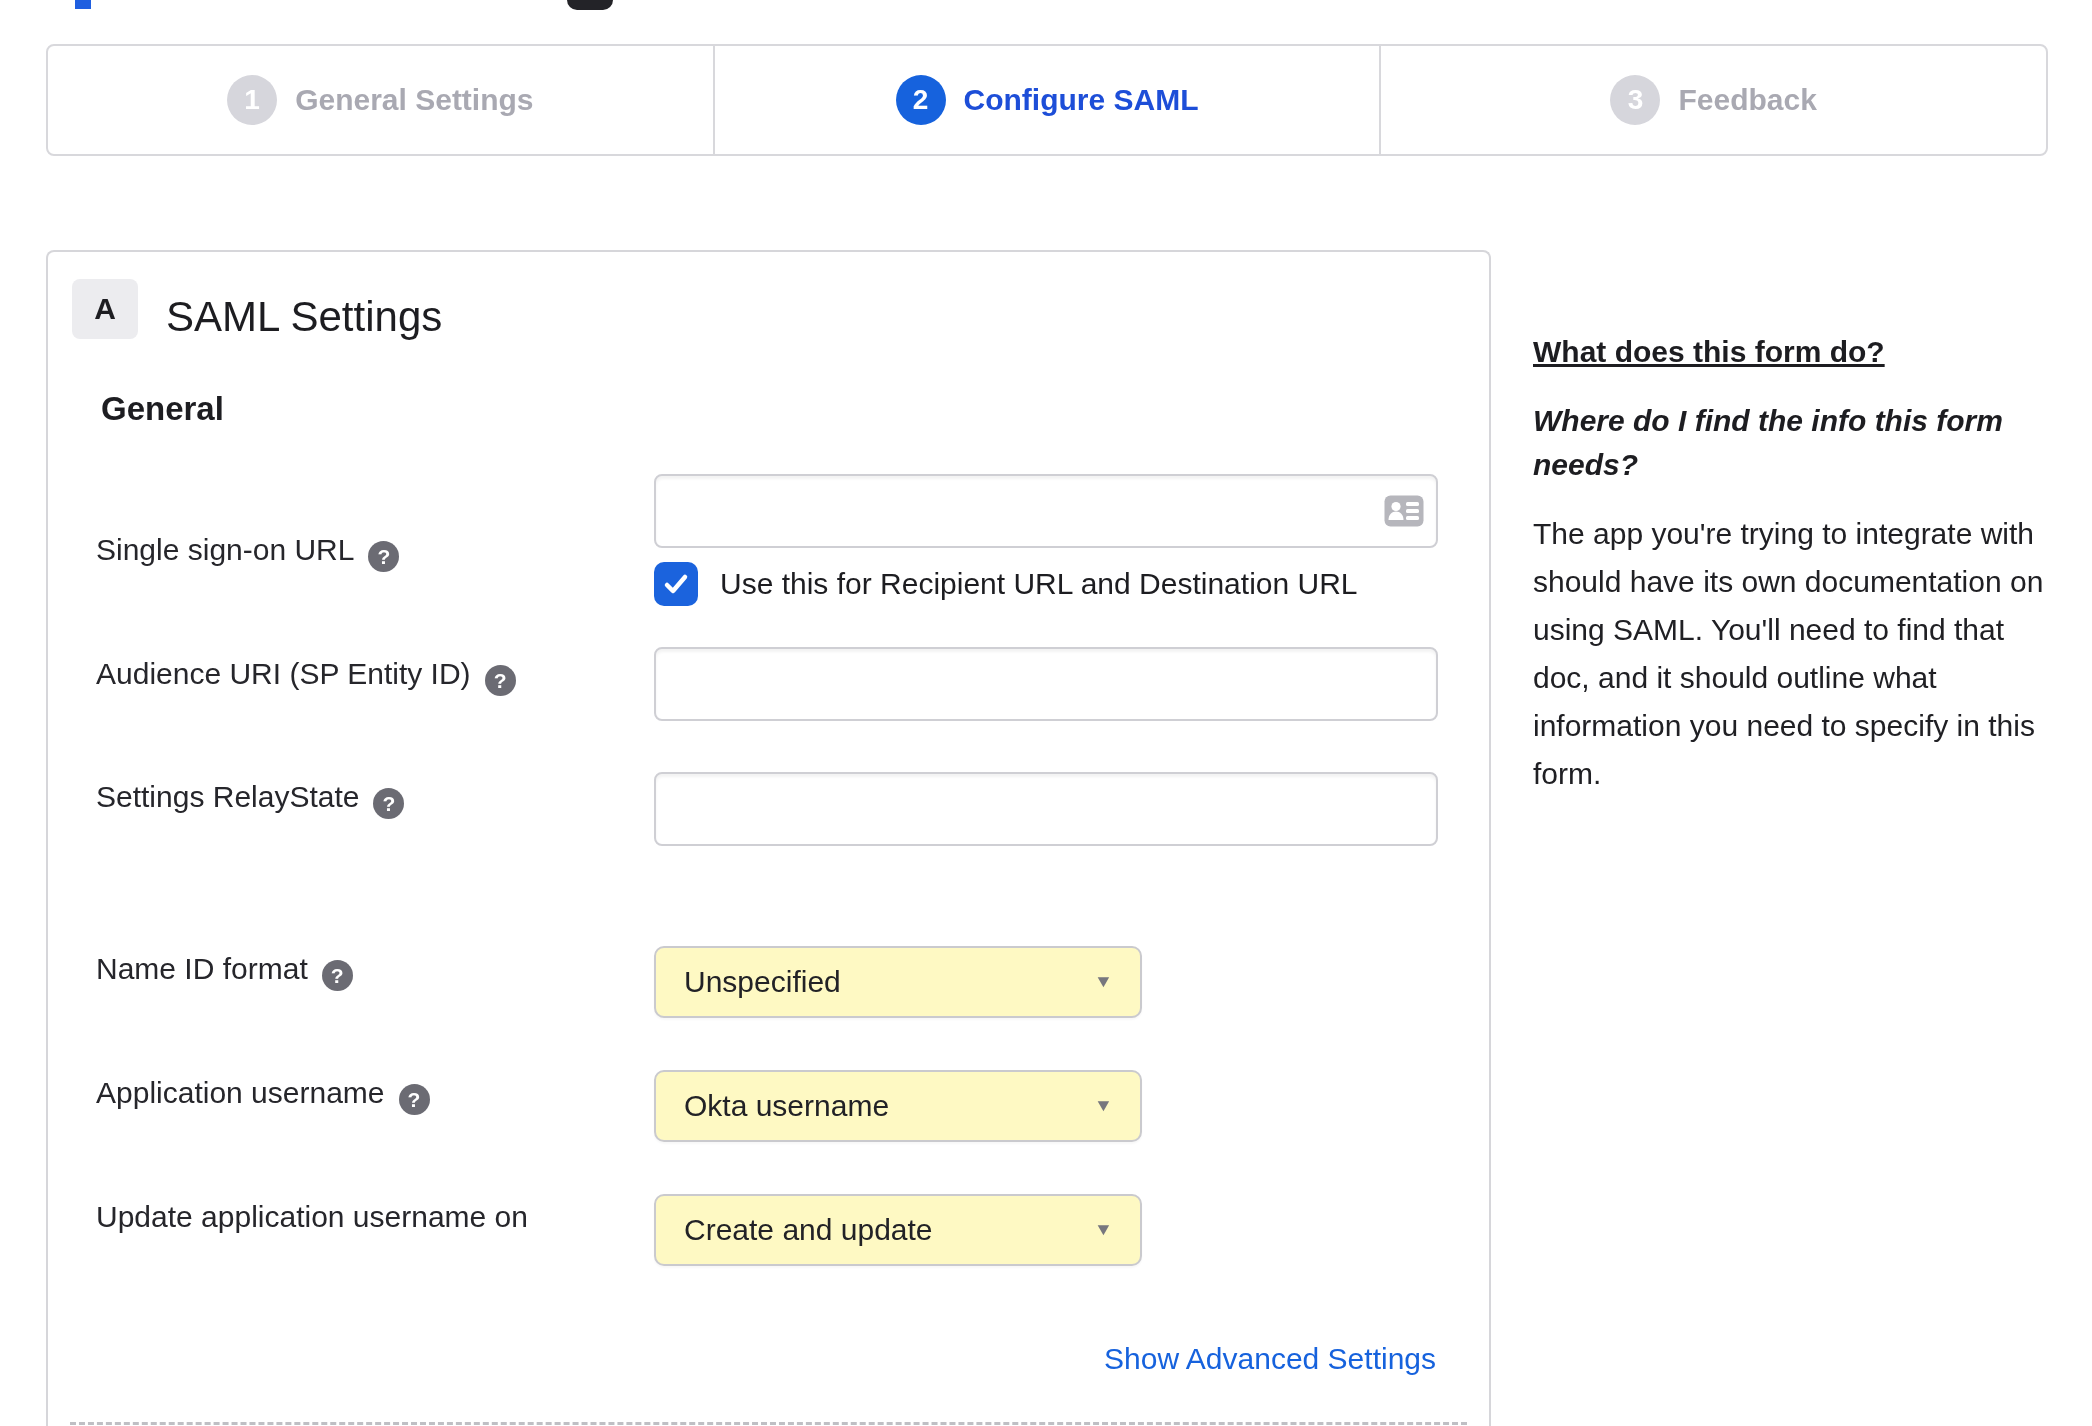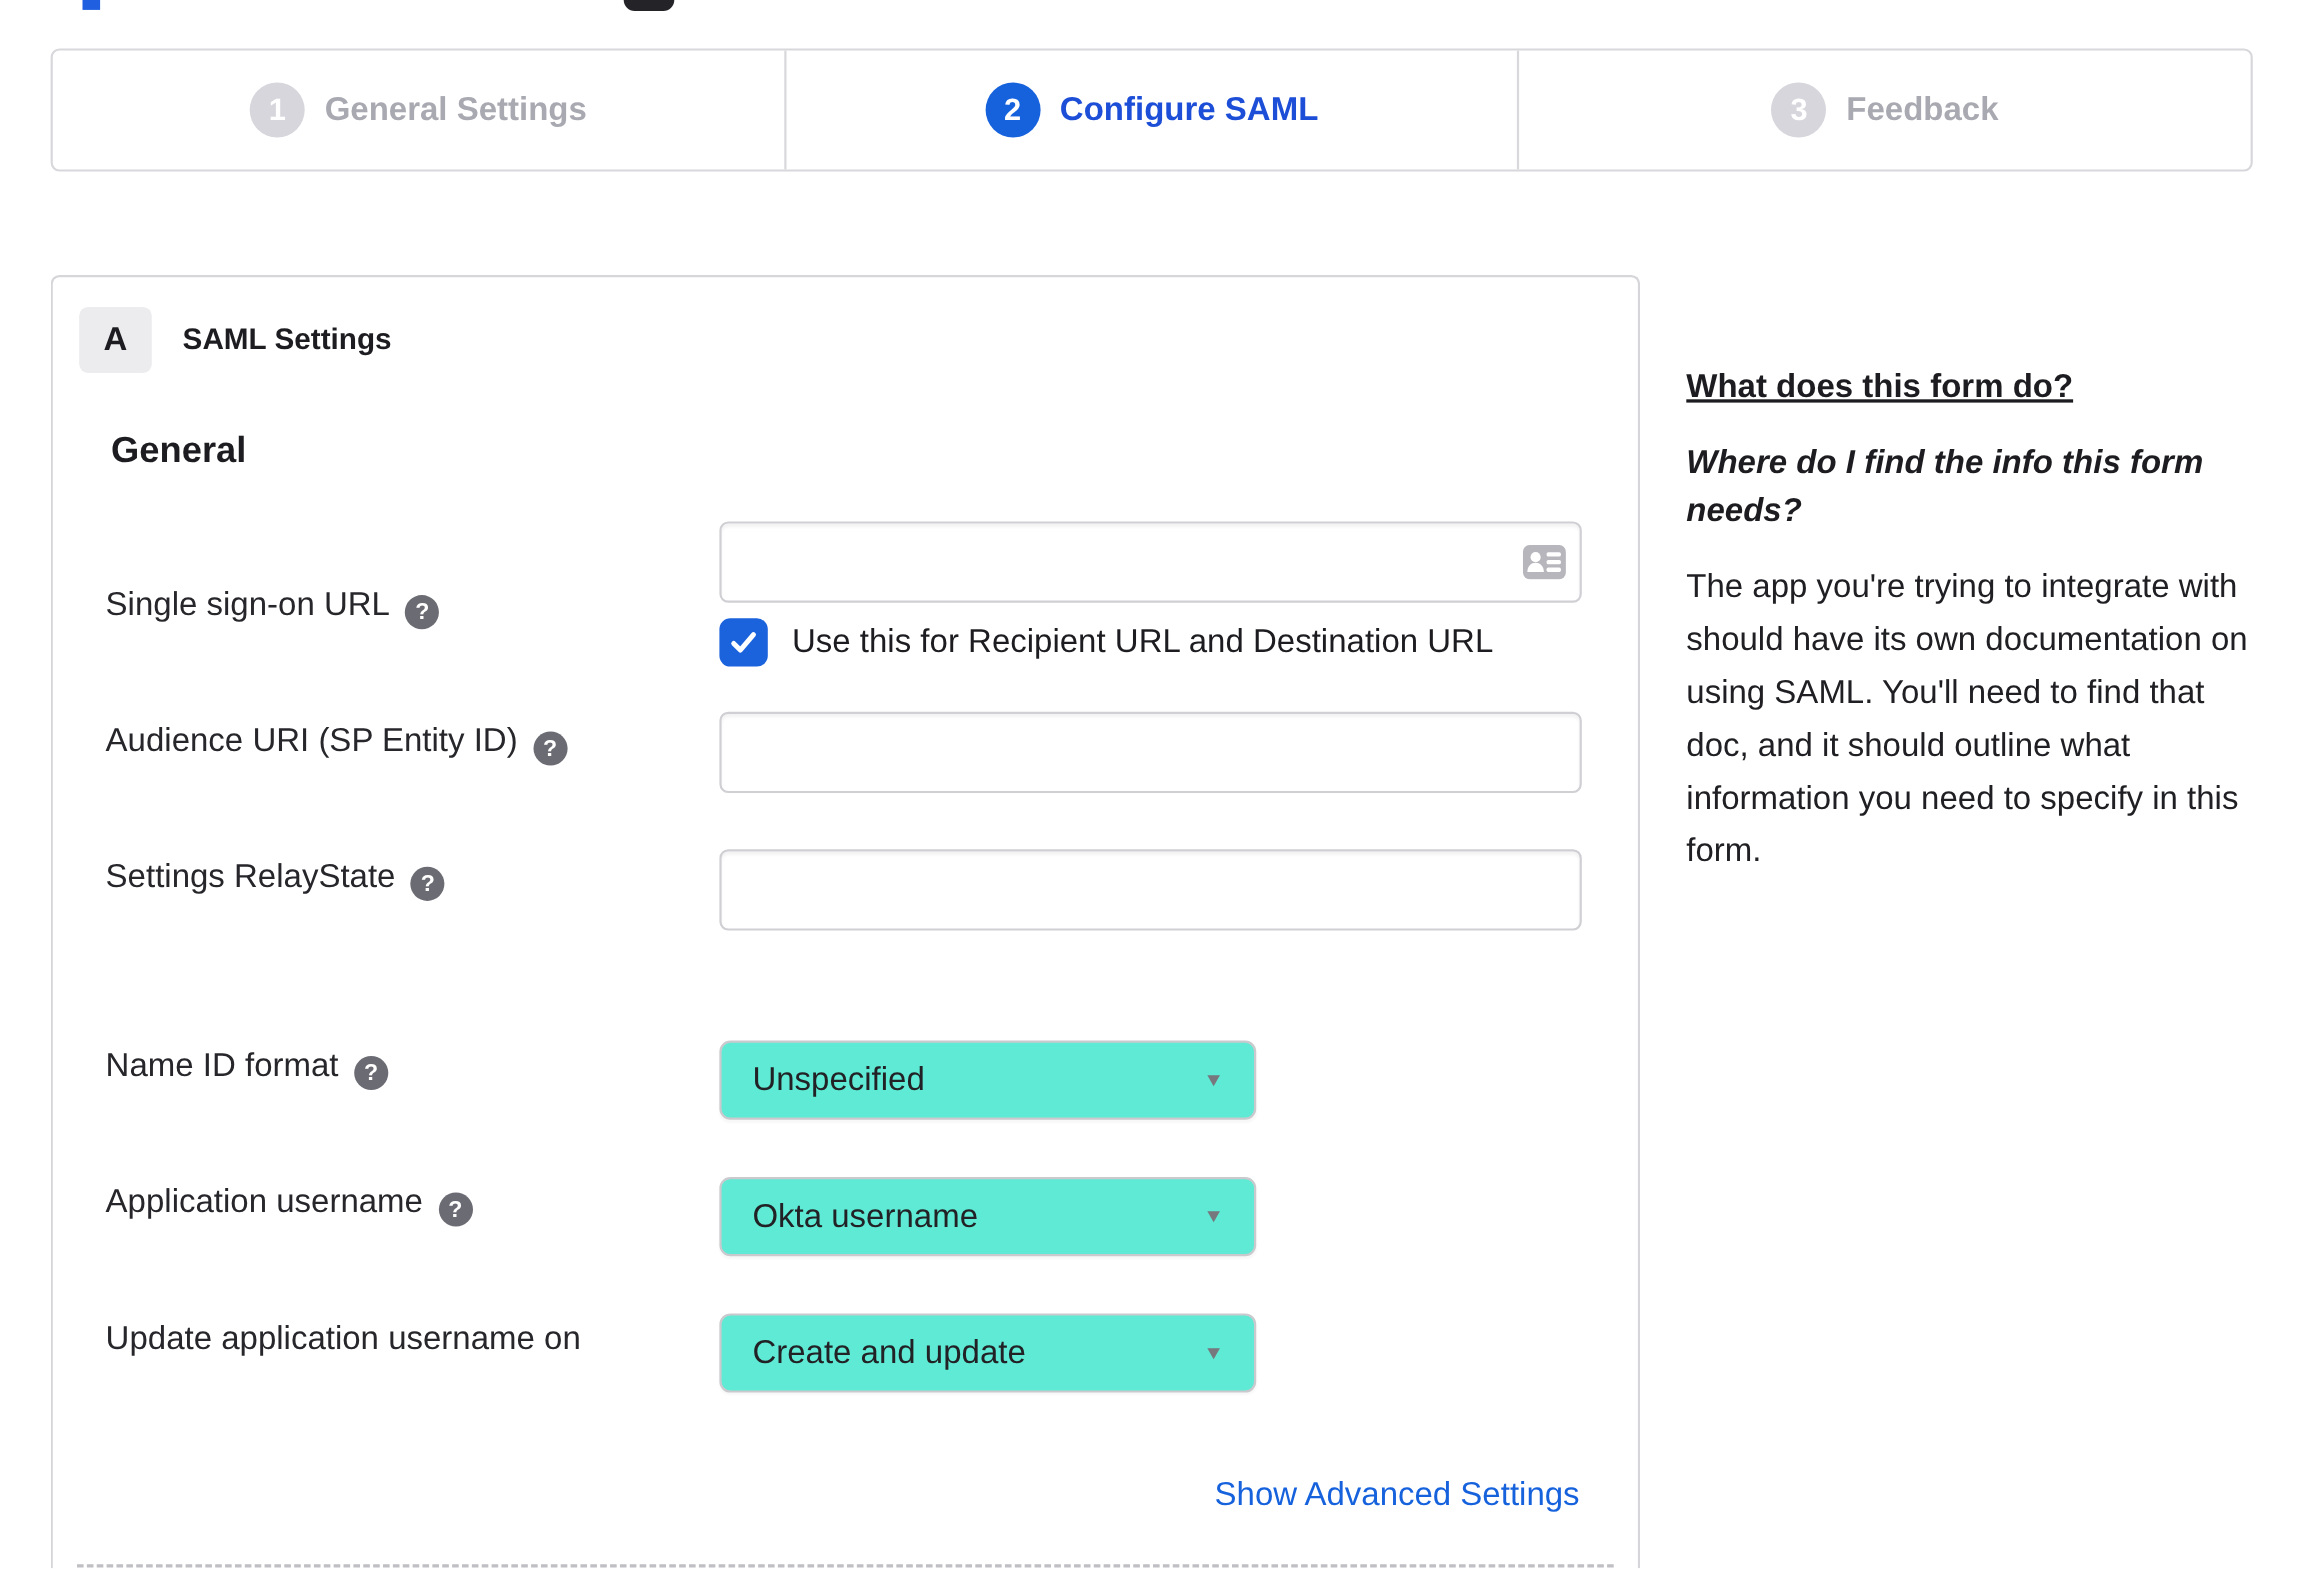--- a/index.html
+++ b/index.html
@@ -23,41 +23,41 @@
   .step-label { font-size:30px; font-weight:bold; }
   .step-label.inactive { color:#a9a9b2; }
   .step-label.active   { color:#1d4ed8; }
 
   
   .panel { position:absolute; left:46px; top:250px; width:1445px; height:1176px;
            border:2px solid #d6d6da; border-bottom:none; border-radius:8px 8px 0 0; background:#fff; }
   .badge { position:absolute; left:24px; top:27px; width:66px; height:60px; background:#ececef;
            border-radius:8px; display:flex; align-items:center; justify-content:center;
            font-size:30px; font-weight:bold; color:#1d1d21; }
-  .panel-title { position:absolute; left:118px; top:41px; font-size:27px; font-weight:bold; }
+  .panel-title { position:absolute; left:118px; top:41px; font-size:42px; font-weight:normal; }
   .section-title { position:absolute; left:53px; top:138px; font-size:33px; font-weight:bold; }
 
   .flabel { position:absolute; left:48px; font-size:30px; color:#26262b; white-space:nowrap; }
   .help { display:inline-block; width:31px; height:31px; border-radius:50%; background:#6b6b73;
           color:#fff; font-size:21px; font-weight:bold; text-align:center; line-height:31px;
           margin-left:14px; vertical-align:-4px; cursor:pointer; }
 
   .tinput { position:absolute; left:606px; width:784px; height:74px; border:2px solid #cfcfd4;
             border-radius:8px; background:#fff; font-size:30px; font-family:inherit; color:#1d1d21;
             padding:0 70px 0 24px; box-shadow:inset 0 3px 3px rgba(0,0,0,0.05); outline:none; }
   .card-icon { position:absolute; left:1336px; width:40px; height:32px; cursor:pointer; }
 
   .checkbox { position:absolute; left:606px; top:310px; width:44px; height:44px; border-radius:10px;
               background:#1b63dd; display:flex; align-items:center; justify-content:center; cursor:pointer; }
   .cb-label { position:absolute; left:672px; top:315px; font-size:30px; color:#1d1d21; white-space:nowrap; }
 
   .hint { position:absolute; left:606px; top:601px; font-size:29px; color:#8f8f96; white-space:nowrap; }
 
   .select { position:absolute; left:606px; width:488px; height:72px; border:2px solid #cacace;
-            border-radius:10px; background:#5eead4; display:flex; align-items:center;
+            border-radius:10px; background:#fef9c3; display:flex; align-items:center;
             padding:0 28px; cursor:pointer; box-shadow:0 2px 2px rgba(0,0,0,0.03); }
   .select .val { font-size:30px; color:#222226; flex:1 1 auto; }
   .select .caret { font-size:17px; color:#77777e; flex:0 0 auto; transform:scaleX(1.15); }
 
   .adv-link { position:absolute; right:53px; top:1090px; font-size:30px; font-weight:500;
               color:#1662dd; text-decoration:none; cursor:pointer; white-space:nowrap; }
   .dashed-sep { position:absolute; left:22px; right:22px; top:1170px; border-top:3px dashed #bfbfc4; }
 
   
   .sidebar { position:absolute; left:1533px; top:330px; width:559px; }

